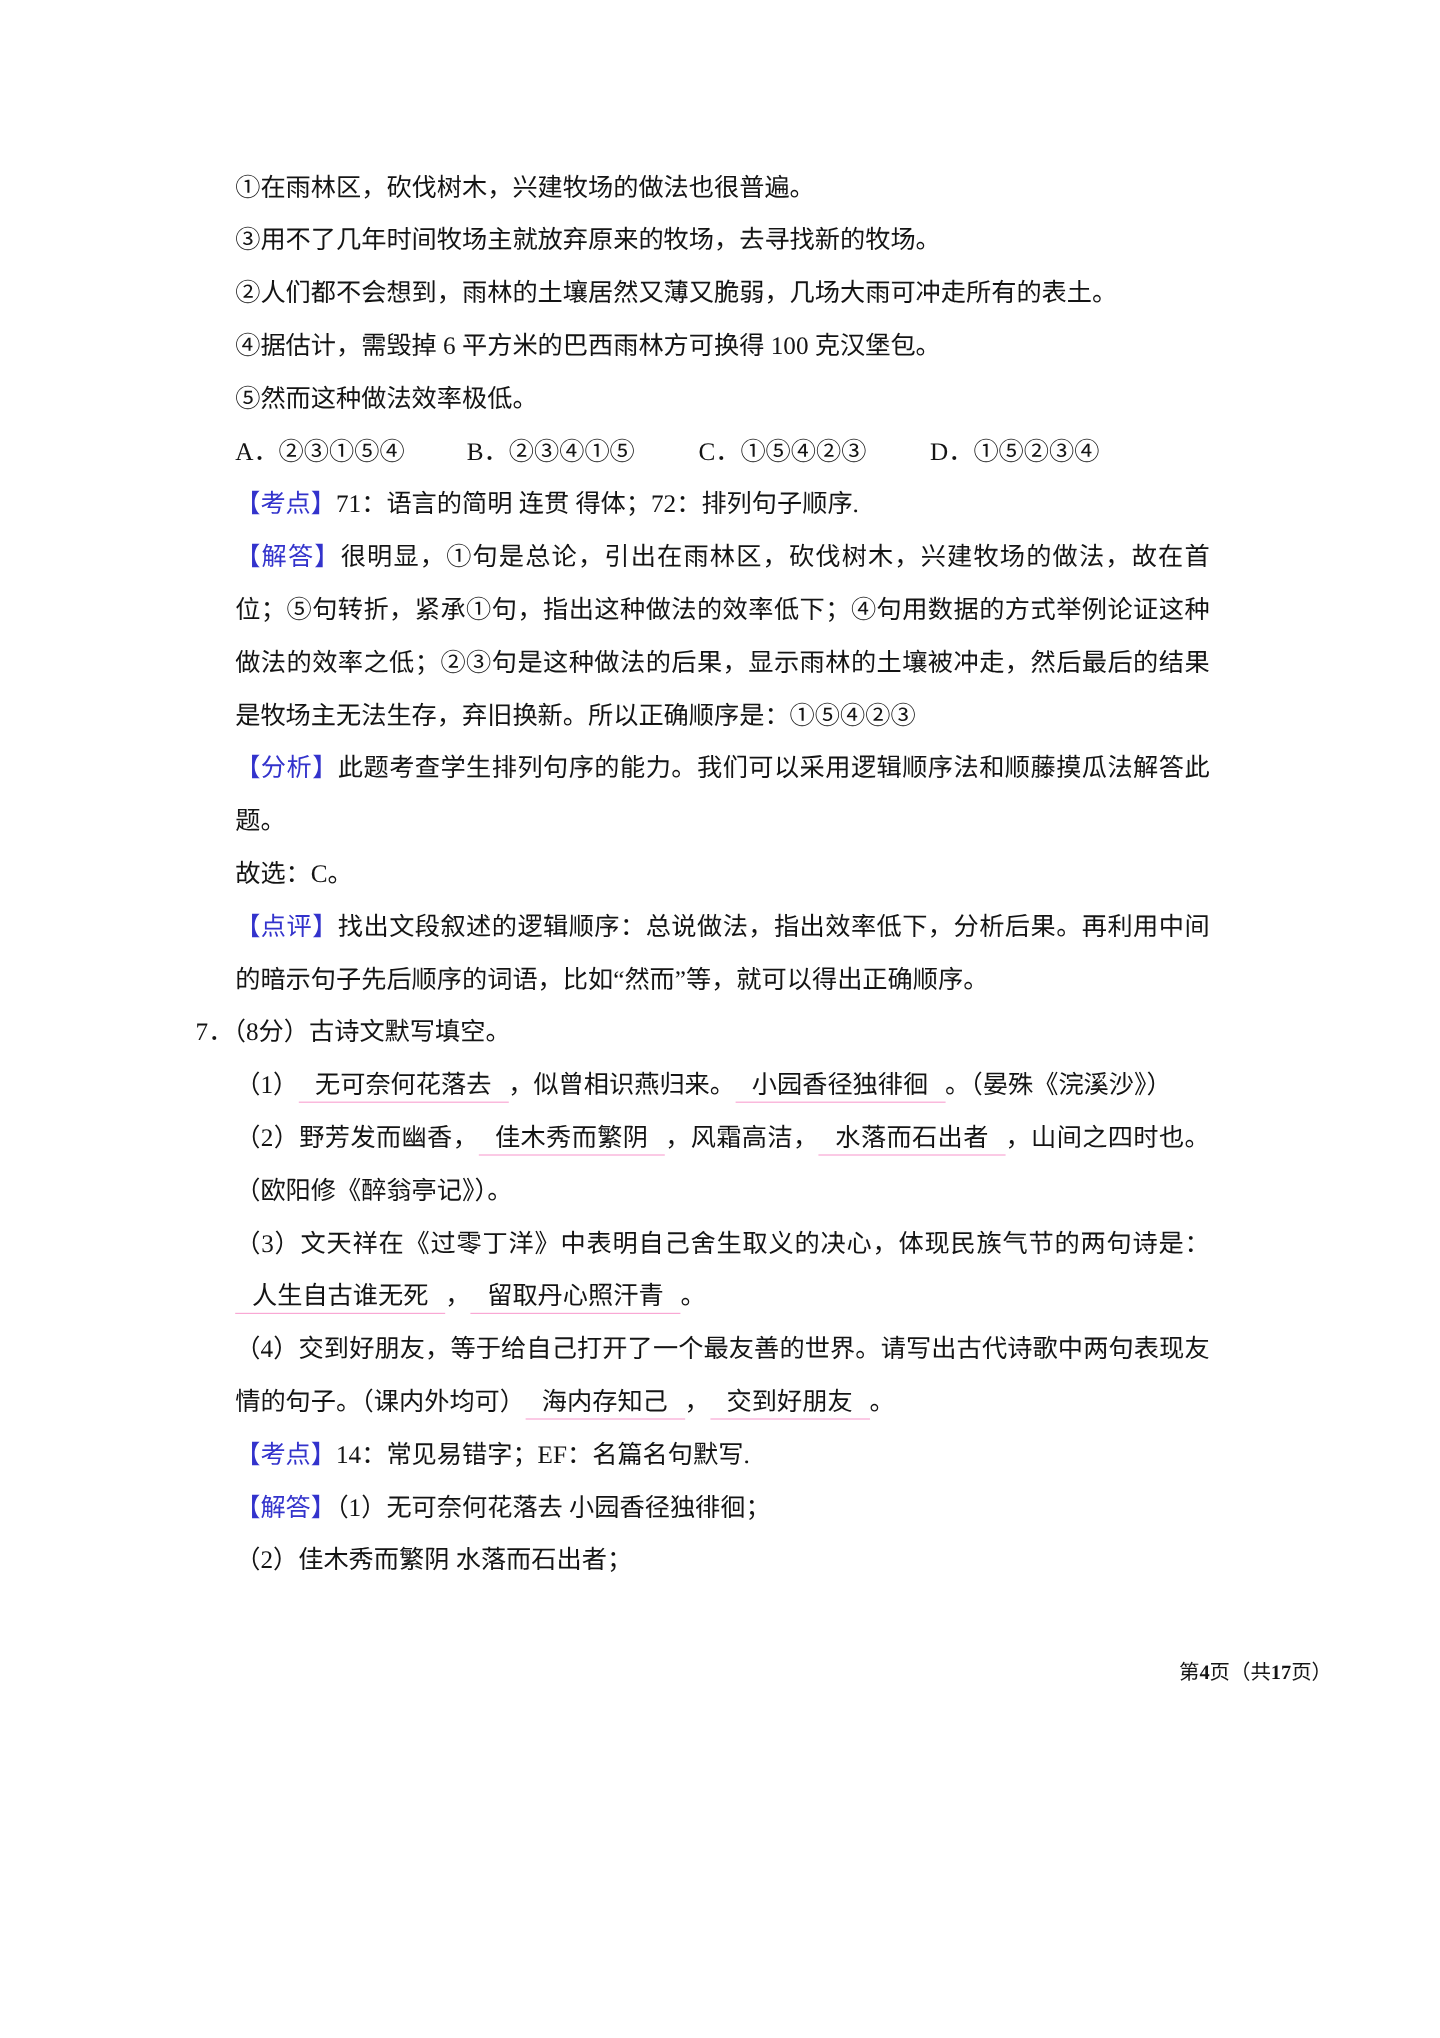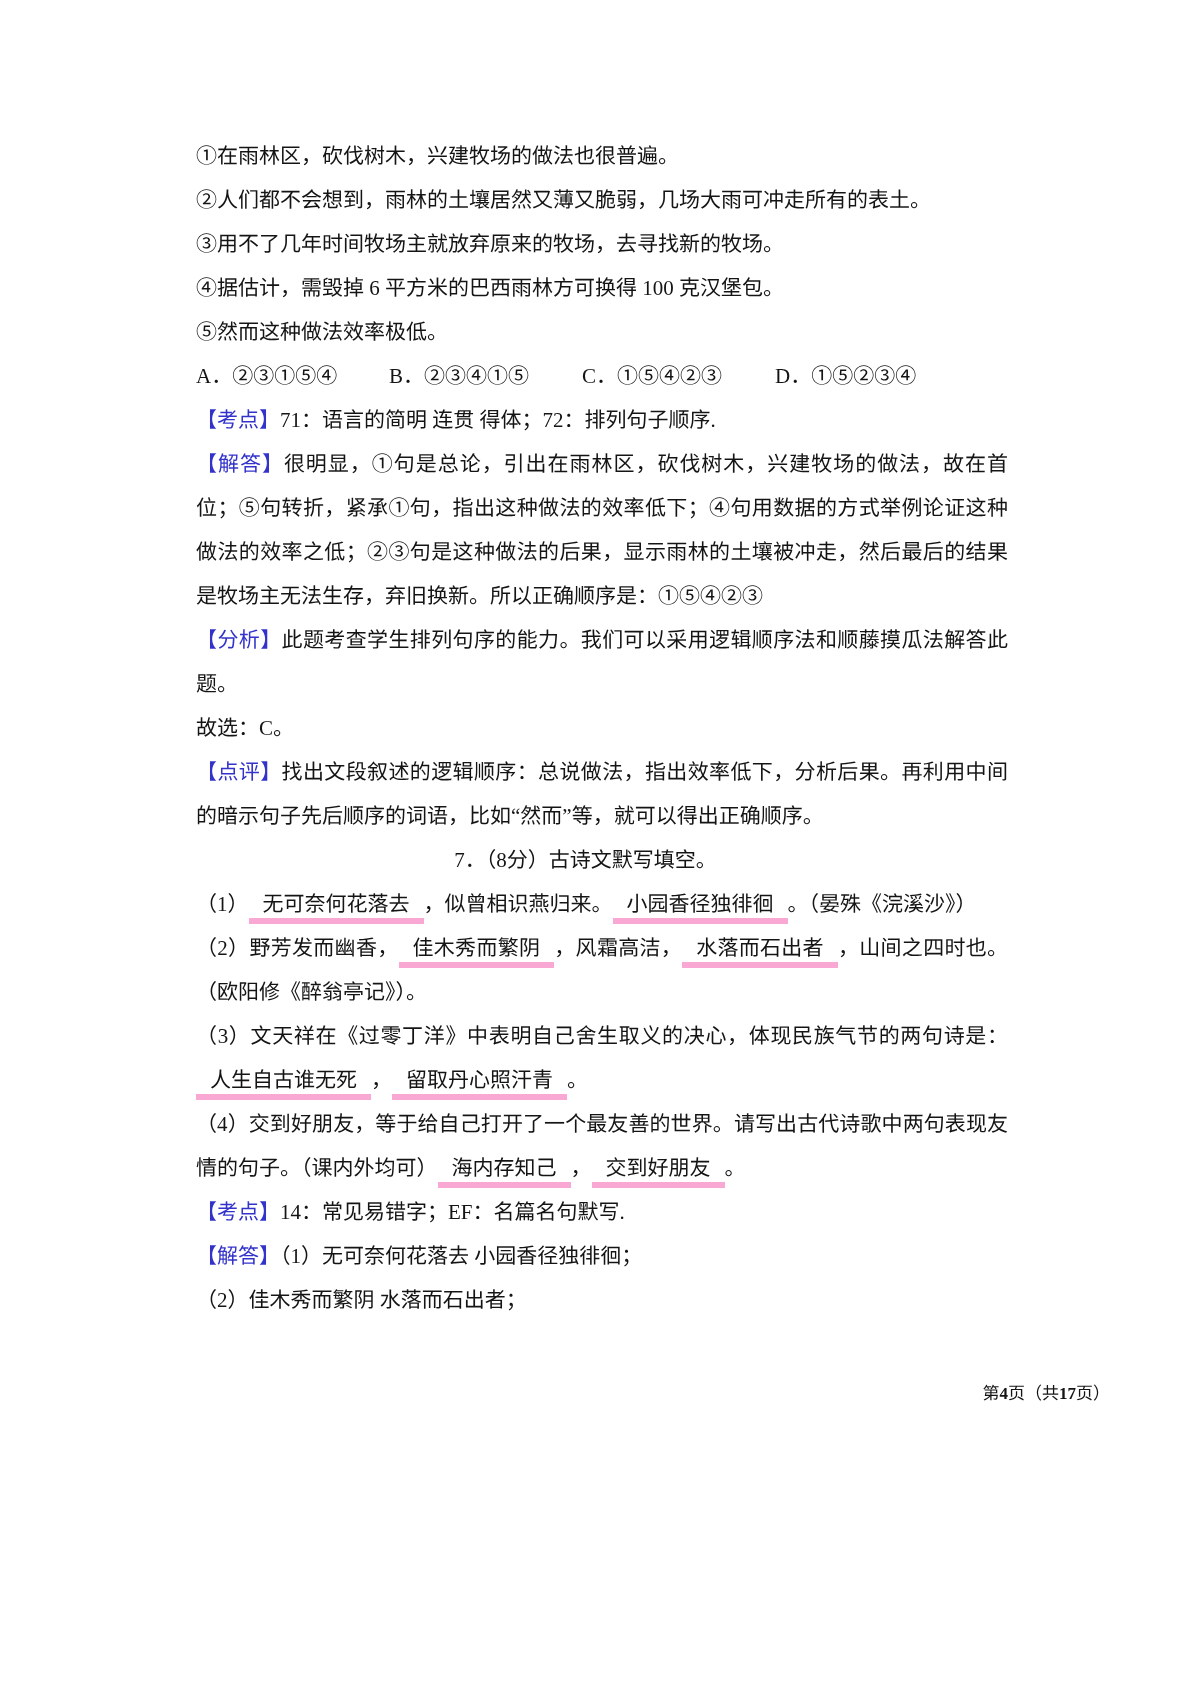--- a/index.html
+++ b/index.html
@@ -10,40 +10,40 @@
     font-family:"Liberation Serif","DejaVu Serif",serif;
     color:var(--text-color);
     position:relative;
     overflow:hidden;
   }
   .content {
     position:absolute; top:134px; left:163px; width:845px;
     font-size:21px; line-height:44px;
   }
   .para { margin:0; padding-left:33px; text-align:justify; }
-  .qnum { padding-left:0; text-align:center; }
+  .qnum { padding-left:0; text-align:left; }
   .label { color:var(--label-blue); }
-  .blank { border-bottom:6px solid #f9a8d4; padding:0 14px 2px 14px; }
+  .blank { border-bottom:1px solid #f9a8d4; padding:0 14px 2px 14px; }
   .options { display:flex; padding-left:33px; }
   .options span { flex:0 0 auto; width:193px; }
   .options span:last-child { width:auto;font-family:Liberation Serif, serif; }
   .footer {
     position:absolute; top:1384px; left:0; width:1110px;
     text-align:right; font-size:17px; line-height:20px;
   }
   .footer b { font-weight:700; }
 </style>
 </head>
 <body>
 
 <div class="content">
 
   <p class="para">①在雨林区，砍伐树木，兴建牧场的做法也很普遍。</p>
+  <p class="para">③用不了几年时间牧场主就放弃原来的牧场，去寻找新的牧场。</p>
   <p class="para">②人们都不会想到，雨林的土壤居然又薄又脆弱，几场大雨可冲走所有的表土。</p>
-  <p class="para">③用不了几年时间牧场主就放弃原来的牧场，去寻找新的牧场。</p>
   <p class="para">④据估计，需毁掉 6 平方米的巴西雨林方可换得 100 克汉堡包。</p>
   <p class="para">⑤然而这种做法效率极低。</p>
 
   <div class="options">
     <span>A．②③①⑤④</span>
     <span>B．②③④①⑤</span>
     <span>C．①⑤④②③</span>
     <span>D．①⑤②③④</span>
   </div>
 

